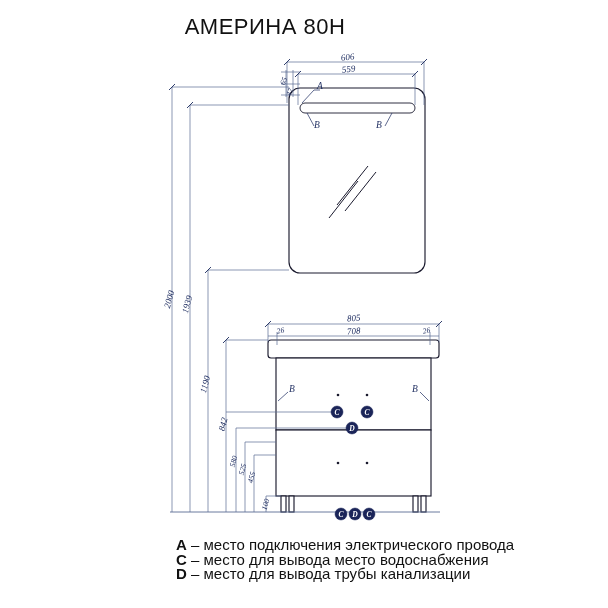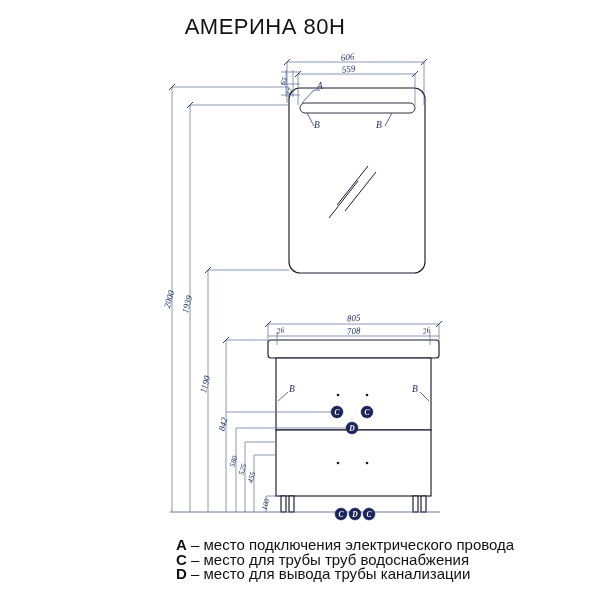--- a/index.html
+++ b/index.html
@@ -225,21 +225,21 @@
 
   <div class="legend">
     <div class="legend-row">
       <span class="legend-key">A</span>
       <span>–</span>
       <span>место подключения электрического провода</span>
     </div>
     <div class="legend-row">
       <span class="legend-key">C</span>
       <span>–</span>
-      <span>место для трубы труб водоснабжения</span>
+      <span>место для вывода место водоснабжения</span>
     </div>
     <div class="legend-row">
       <span class="legend-key">D</span>
       <span>–</span>
       <span>место для вывода трубы канализации</span>
     </div>
   </div>
 
 </div>
 

